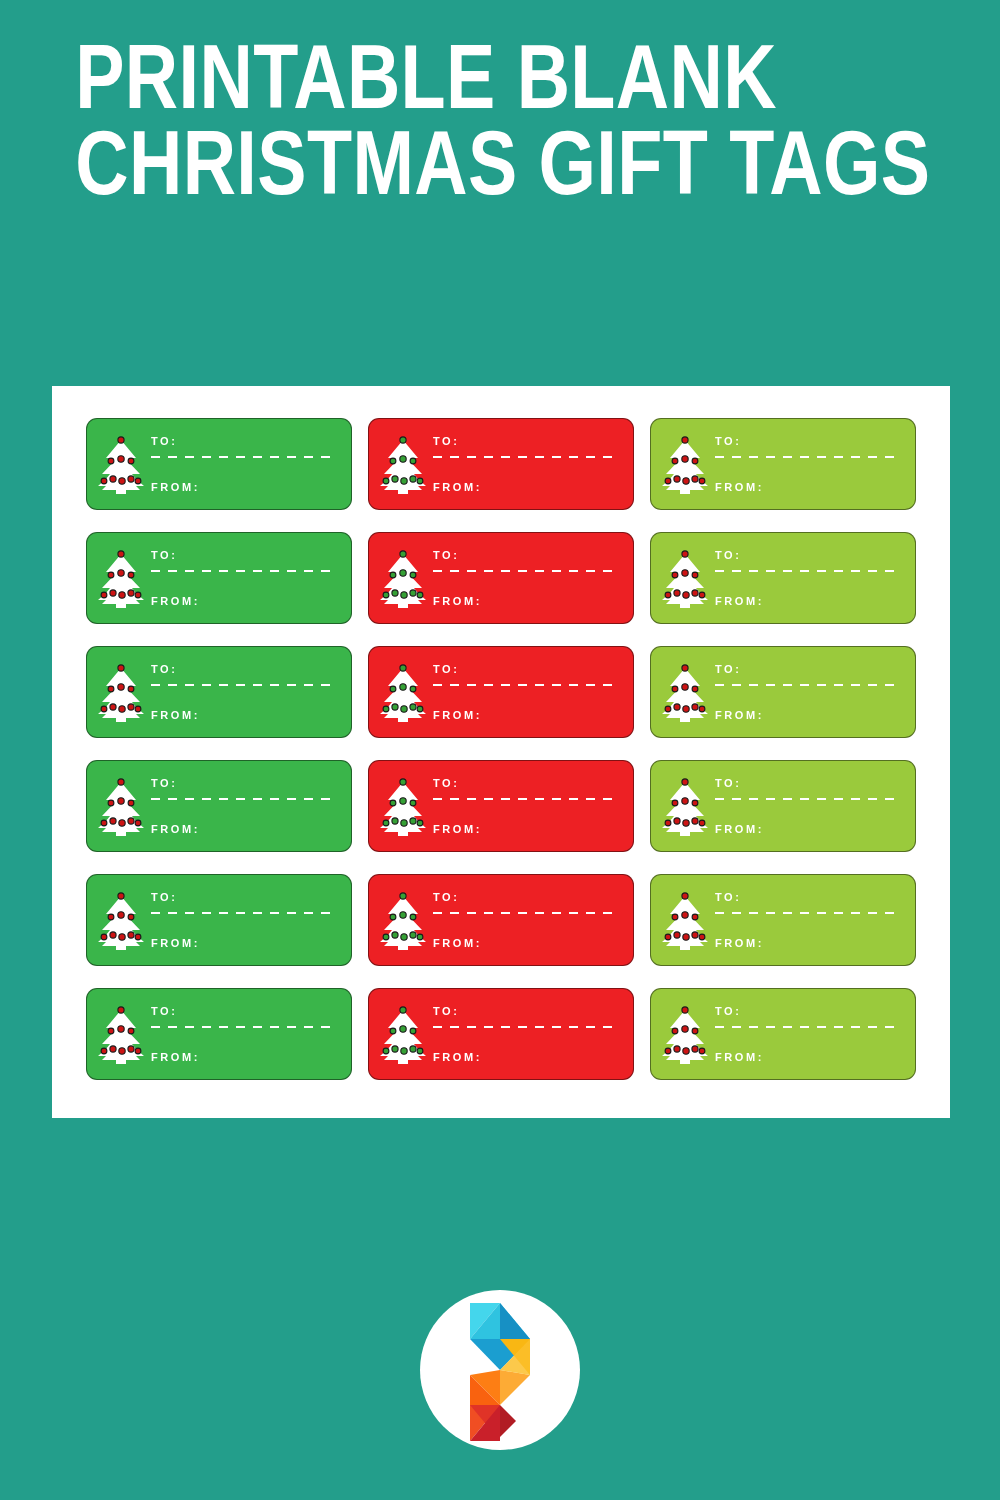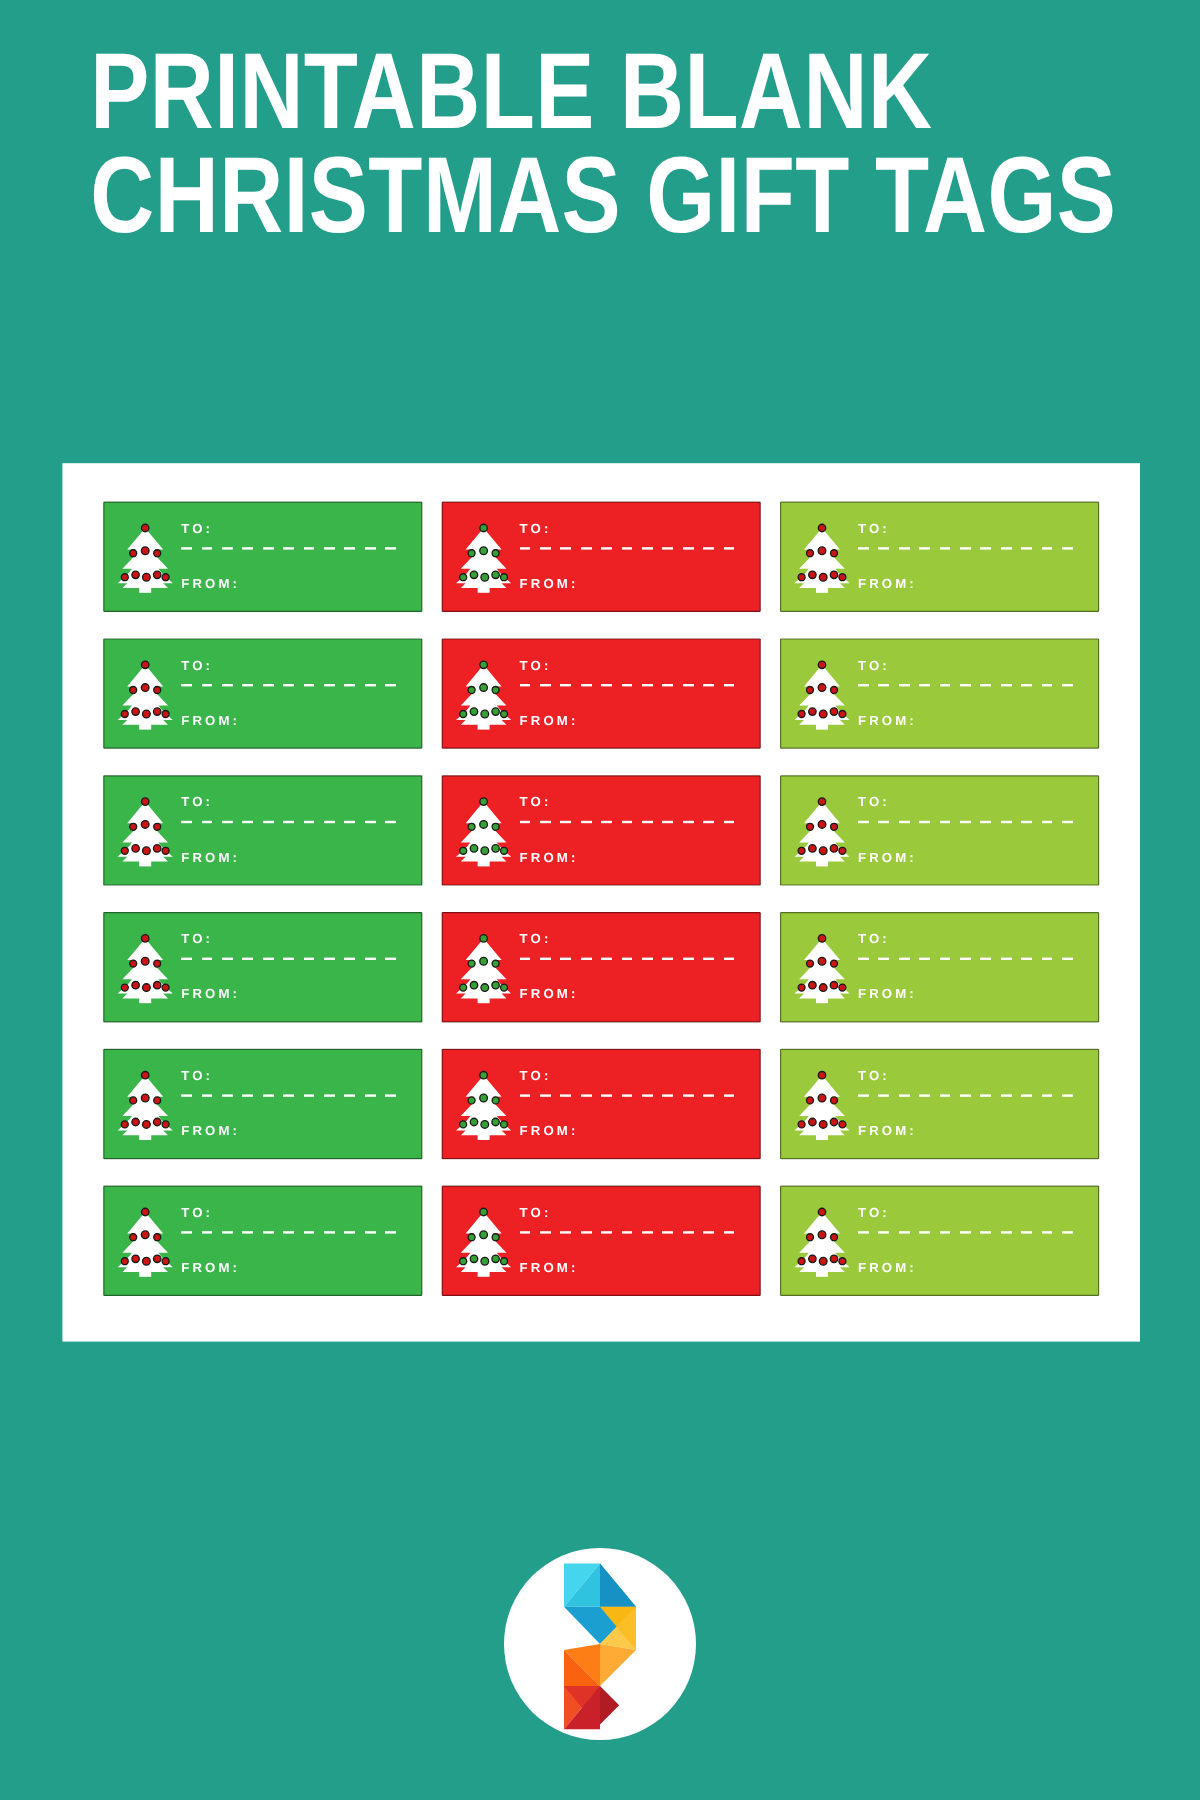--- a/index.html
+++ b/index.html
@@ -54,21 +54,21 @@
     display: grid;
     grid-template-columns: repeat(3, 266px);
     grid-auto-rows: 92px;
     column-gap: 16px;
     row-gap: 22px;
   }
 
   
   .tag {
     position: relative;
-    border-radius: 1px;
+    border-radius: 11px;
     border: 1.5px solid rgba(0,0,0,0.45);
     display: flex;
     align-items: center;
     overflow: hidden;
   }
   .tag.c-green  { background: #3ab54a; }
   .tag.c-red    { background: #ed2024; }
   .tag.c-lime   { background: #9aca3c; }
 
   .tree-wrap {

